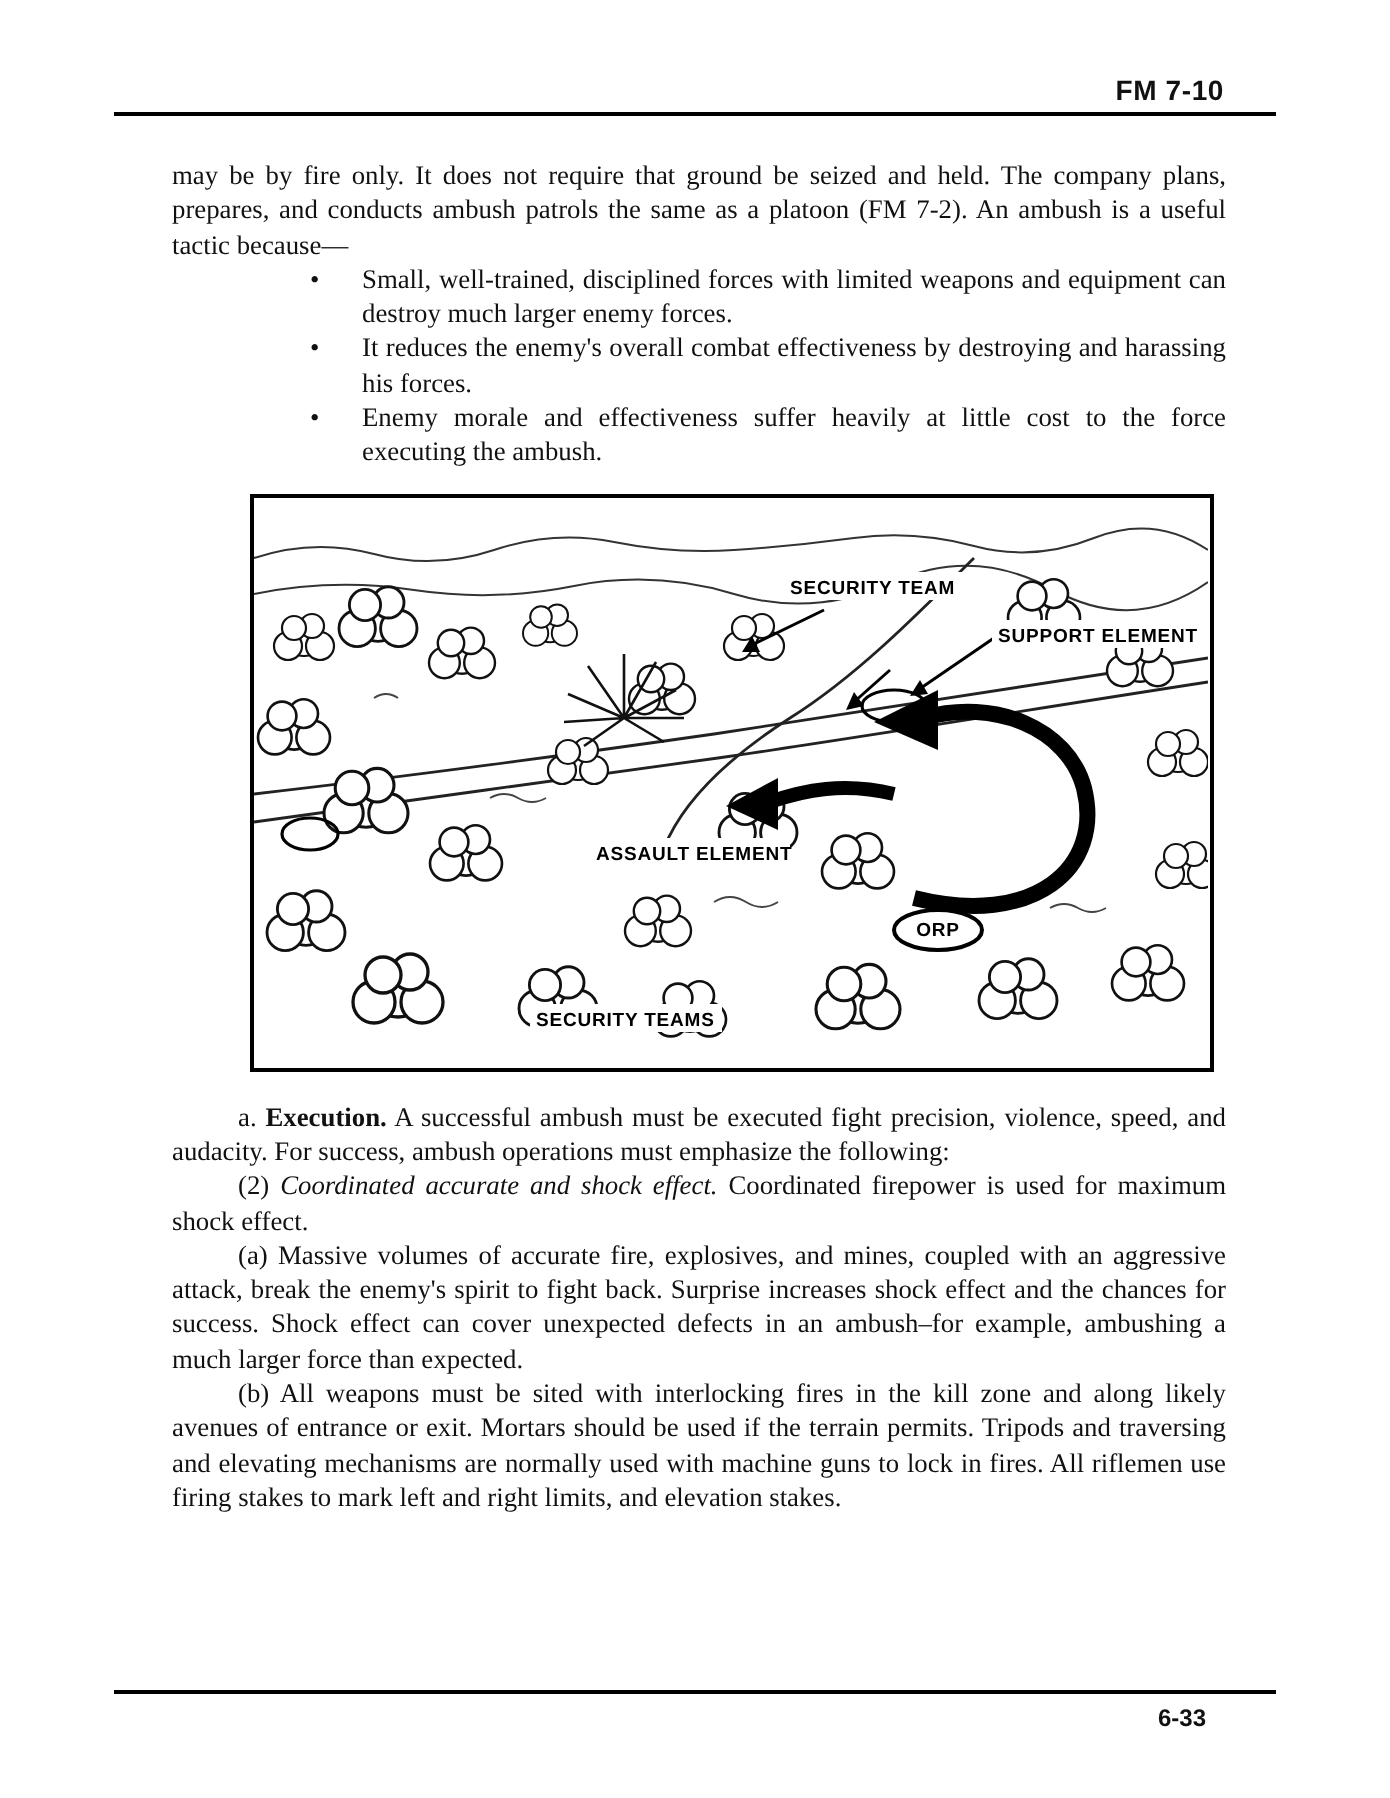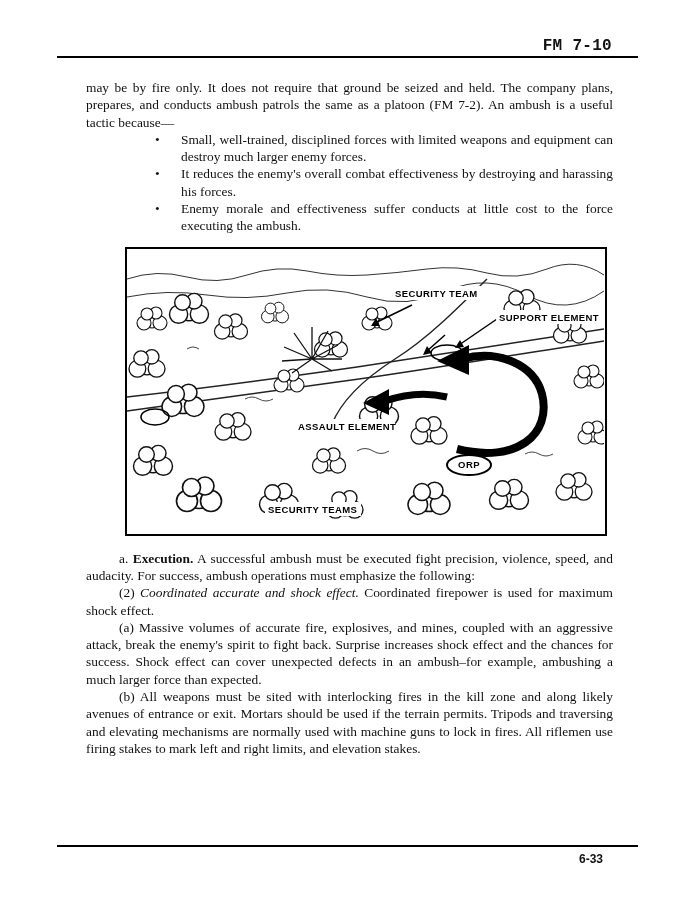--- a/index.html
+++ b/index.html
@@ -1,20 +1,20 @@
 <!DOCTYPE html>
 <html><head>
 <meta charset="utf-8">
 <style>
   * { margin:0; padding:0; box-sizing:border-box; }
   html,body { background:#ffffff; }
   body { width:695px; height:899px; font-family:"Liberation Serif", serif; color:#111; }
   .page { position:relative; width:695px; height:899px; background:#fff; overflow:hidden; }
 
-  .doc-code { position:absolute; top:37px; right:83px; font-family:Liberation Mono, monospace; font-weight:bold; font-size:16px; letter-spacing:.3px; }
+  .doc-code { position:absolute; top:37px; right:83px; font-family:Liberation Sans, sans-serif; font-weight:bold; font-size:14px; letter-spacing:.3px; }
   .header-rule { position:absolute; top:56px; left:57px; width:581px; border-top:2px solid #000; }
 
   .content { position:absolute; top:79px; left:86px; width:527px; font-size:13.4px; line-height:17.3px; text-align:justify; }
 
   .body { margin:0; }
   .indented { text-indent:33px; }
 
   .bullets { list-style:none; }
   .bullet-item { position:relative; margin-left:95px; text-align:justify; }
   .bullet-mark { position:absolute; left:-26px; top:0; }
@@ -50,21 +50,21 @@
   <div class="doc-code">FM 7-10</div>
   <div class="header-rule"></div>
 
   <div class="content">
 
     <p class="body">may be by fire only. It does not require that ground be seized and held. The company plans, prepares, and conducts ambush patrols the same as a platoon (FM 7-2). An ambush is a useful tactic because—</p>
 
     <ul class="bullets">
       <li class="bullet-item"><span class="bullet-mark">•</span><span>Small, well-trained, disciplined forces with limited weapons and equipment can destroy much larger enemy forces.</span></li>
       <li class="bullet-item"><span class="bullet-mark">•</span><span>It reduces the enemy's overall combat effectiveness by destroying and harassing his forces.</span></li>
-      <li class="bullet-item"><span class="bullet-mark">•</span><span>Enemy morale and effectiveness suffer conducts at little cost to the force executing the ambush.</span></li>
+      <li class="bullet-item"><span class="bullet-mark">•</span><span>Enemy morale and effectiveness suffer heavily at little cost to the force executing the ambush.</span></li>
     </ul>
 
     <div class="figure-box">
       <svg viewBox="0 0 477 284" xmlns="http://www.w3.org/2000/svg">
         <defs>
           <g id="treeclump">
             <circle cx="0" cy="0" r="9"></circle>
             <circle cx="8" cy="4" r="7"></circle>
             <circle cx="-8" cy="4" r="7"></circle>
             <circle cx="4" cy="-6" r="6"></circle>

